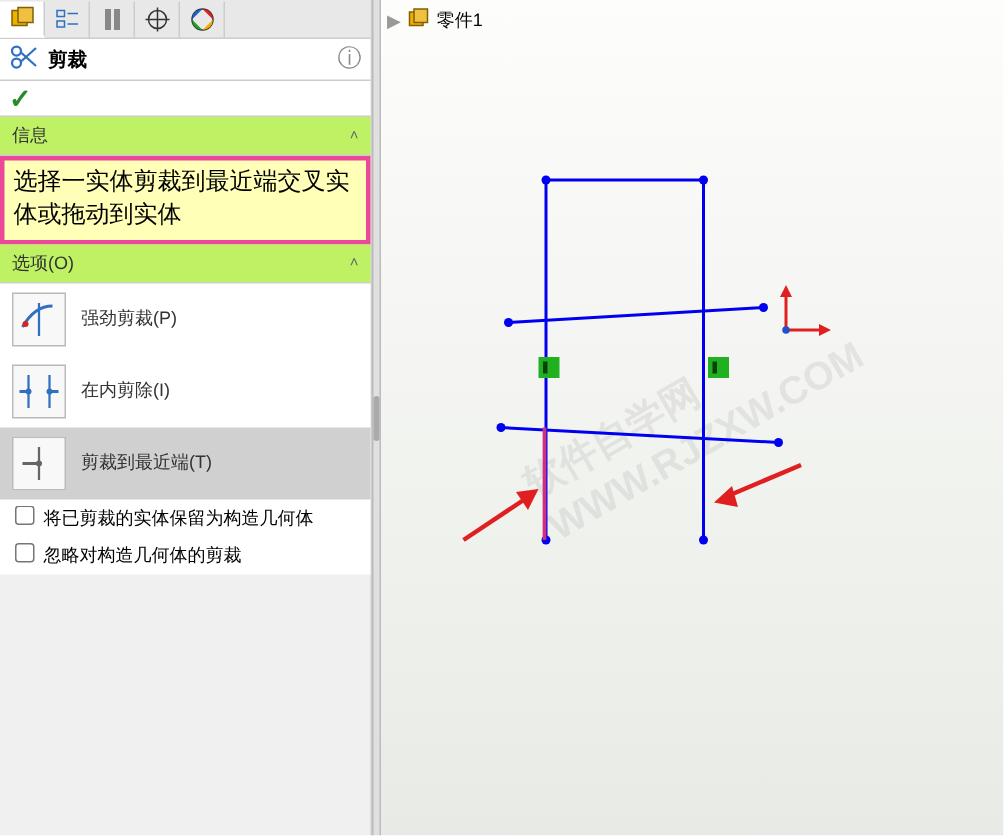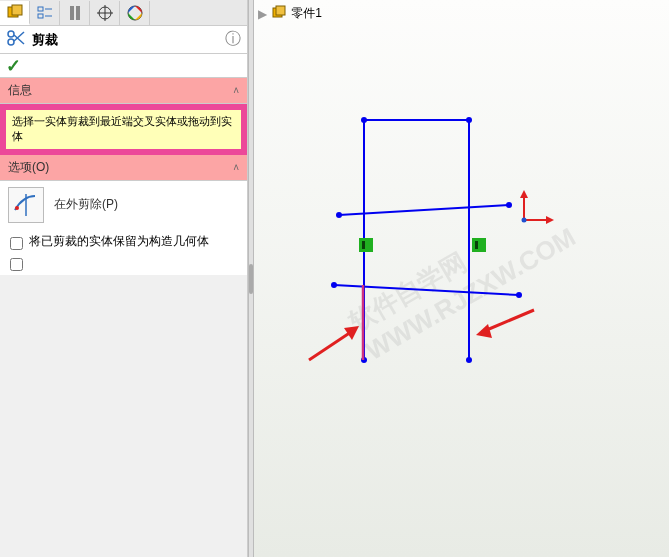--- a/index.html
+++ b/index.html
@@ -12,33 +12,33 @@
   .tab.active { background: #fff; border-bottom: 2px solid #fff; }
   
   .header { height: 28px; background: #fff; border-bottom: 1px solid #ccc; display: flex; align-items: center; padding: 0 6px; justify-content: space-between; }
   .header-left { display: flex; align-items: center; gap: 6px; }
   .header-title { font-weight: bold; font-size: 13px; }
   .help-icon { color: #888; font-size: 16px; cursor: pointer; }
   
   .confirm-row { height: 24px; background: #fff; border-bottom: 1px solid #ccc; display: flex; align-items: center; padding: 0 6px; }
   .check-icon { color: #2a8a2a; font-size: 18px; font-weight: bold; }
   
-  .section-header { background: #fca5a5; padding: 4px 8px; display: flex; justify-content: space-between; align-items: center; border-bottom: 1px solid #ccc; }
+  .section-header { background: #bef264; padding: 4px 8px; display: flex; justify-content: space-between; align-items: center; border-bottom: 1px solid #ccc; }
   .section-title { font-size: 12px; color: #333; }
   .collapse-icon { color: #666; font-size: 10px; cursor: pointer; }
   
-  .info-box { background: #ffffb8; border: 6px solid #ec4899; padding: 4px 6px; margin: 0; font-size: 11px; line-height: 1.4; }
+  .info-box { background: #ffffb8; border: 3px solid #ec4899; padding: 4px 6px; margin: 0; font-size: 16px; line-height: 1.4; }
   
   .options-list { background: #fff; }
   .option-row { display: flex; align-items: center; padding: 6px 8px; gap: 10px; cursor: pointer; }
   .option-row.selected { background: #d0d0d0; }
   .option-icon { width: 36px; height: 36px; border: 1px solid #bbb; background: #f8f8f8; display: flex; align-items: center; justify-content: center; flex-shrink: 0; }
   .option-label { font-size: 12px; color: #333; }
   
-  .checkbox-row { display: flex; align-items: flex-end; padding: 4px 10px; gap: 6px; }
+  .checkbox-row { display: flex; align-items: flex-start; padding: 4px 10px; gap: 6px; }
   .checkbox-row input { margin: 0; }
   .checkbox-row label { font-size: 12px; }
   
   .splitter { width: 6px; background: #e0e0e0; border-left: 1px solid #bbb; border-right: 1px solid #bbb; cursor: ew-resize; position: relative; }
   .splitter-grip { position: absolute; top: 50%; left: 50%; transform: translate(-50%,-50%); width: 4px; height: 30px; background: #aaa; border-radius: 2px; }
   
   .viewport { flex: 1; background: linear-gradient(180deg, #fdfdfc 0%, #e8ebe5 100%); position: relative; }
   .breadcrumb { position: absolute; top: 4px; left: 4px; display: flex; align-items: center; gap: 4px; font-size: 12px; }
   .bc-arrow { color: #999; }
   
@@ -119,29 +119,53 @@
 
   <div class="options-list">
     <div class="option-row">
       <div class="option-icon">
           <svg width="30" height="30">
             <path d="M4 20 Q 12 6 24 6" fill="none" stroke="#3070c0" stroke-width="2"></path>
             <line x1="15" y1="4" x2="15" y2="26" stroke="#3070c0" stroke-width="1.5"></line>
             <circle cx="6" cy="18" r="2" fill="#e02020"></circle>
           </svg>
         </div>
-      <div class="option-label">在外剪除(P)</div>
+      <div class="option-label">强劲剪裁(P)</div>
+    </div>
+    <div class="option-row">
+      <div class="option-icon">
+          <svg width="30" height="30">
+            <line x1="8" y1="4" x2="8" y2="26" stroke="#3070c0" stroke-width="1.5"></line>
+            <line x1="22" y1="4" x2="22" y2="26" stroke="#3070c0" stroke-width="1.5"></line>
+            <line x1="2" y1="15" x2="8" y2="15" stroke="#3070c0" stroke-width="2"></line>
+            <line x1="22" y1="15" x2="28" y2="15" stroke="#3070c0" stroke-width="2"></line>
+            <circle cx="8" cy="15" r="2" fill="#3070c0"></circle>
+            <circle cx="22" cy="15" r="2" fill="#3070c0"></circle>
+          </svg>
+        </div>
+      <div class="option-label">在内剪除(I)</div>
+    </div>
+    <div class="option-row selected">
+      <div class="option-icon">
+          <svg width="30" height="30">
+            <line x1="15" y1="4" x2="15" y2="26" stroke="#666" stroke-width="1.5"></line>
+            <line x1="4" y1="15" x2="15" y2="15" stroke="#666" stroke-width="2"></line>
+            <circle cx="15" cy="15" r="2" fill="#666"></circle>
+          </svg>
+        </div>
+      <div class="option-label">剪裁到最近端(T)</div>
     </div>
 
     <div class="checkbox-row">
       <input type="checkbox" style="">
       <label>将已剪裁的实体保留为构造几何体</label>
     </div>
     <div class="checkbox-row">
       <input type="checkbox" style="">
+      <label>忽略对构造几何体的剪裁</label>
     </div>
   </div>
 </div>
 
 <div class="splitter">
     <div class="splitter-grip"></div>
   </div>
 
 <div class="viewport">
   <div class="breadcrumb">

